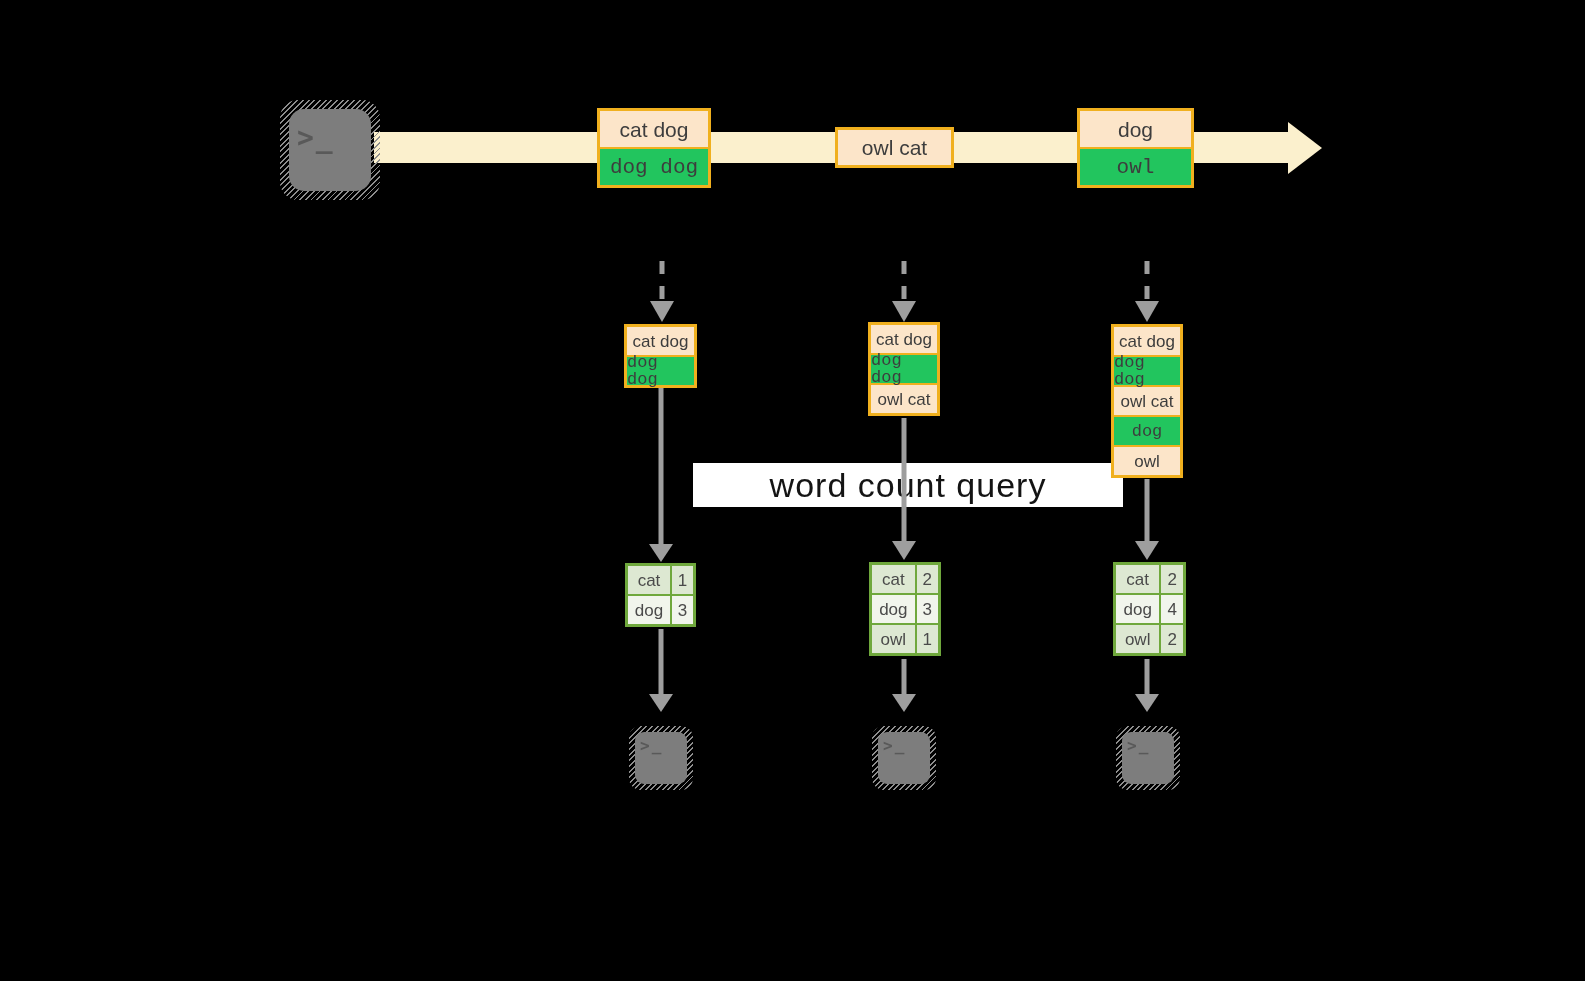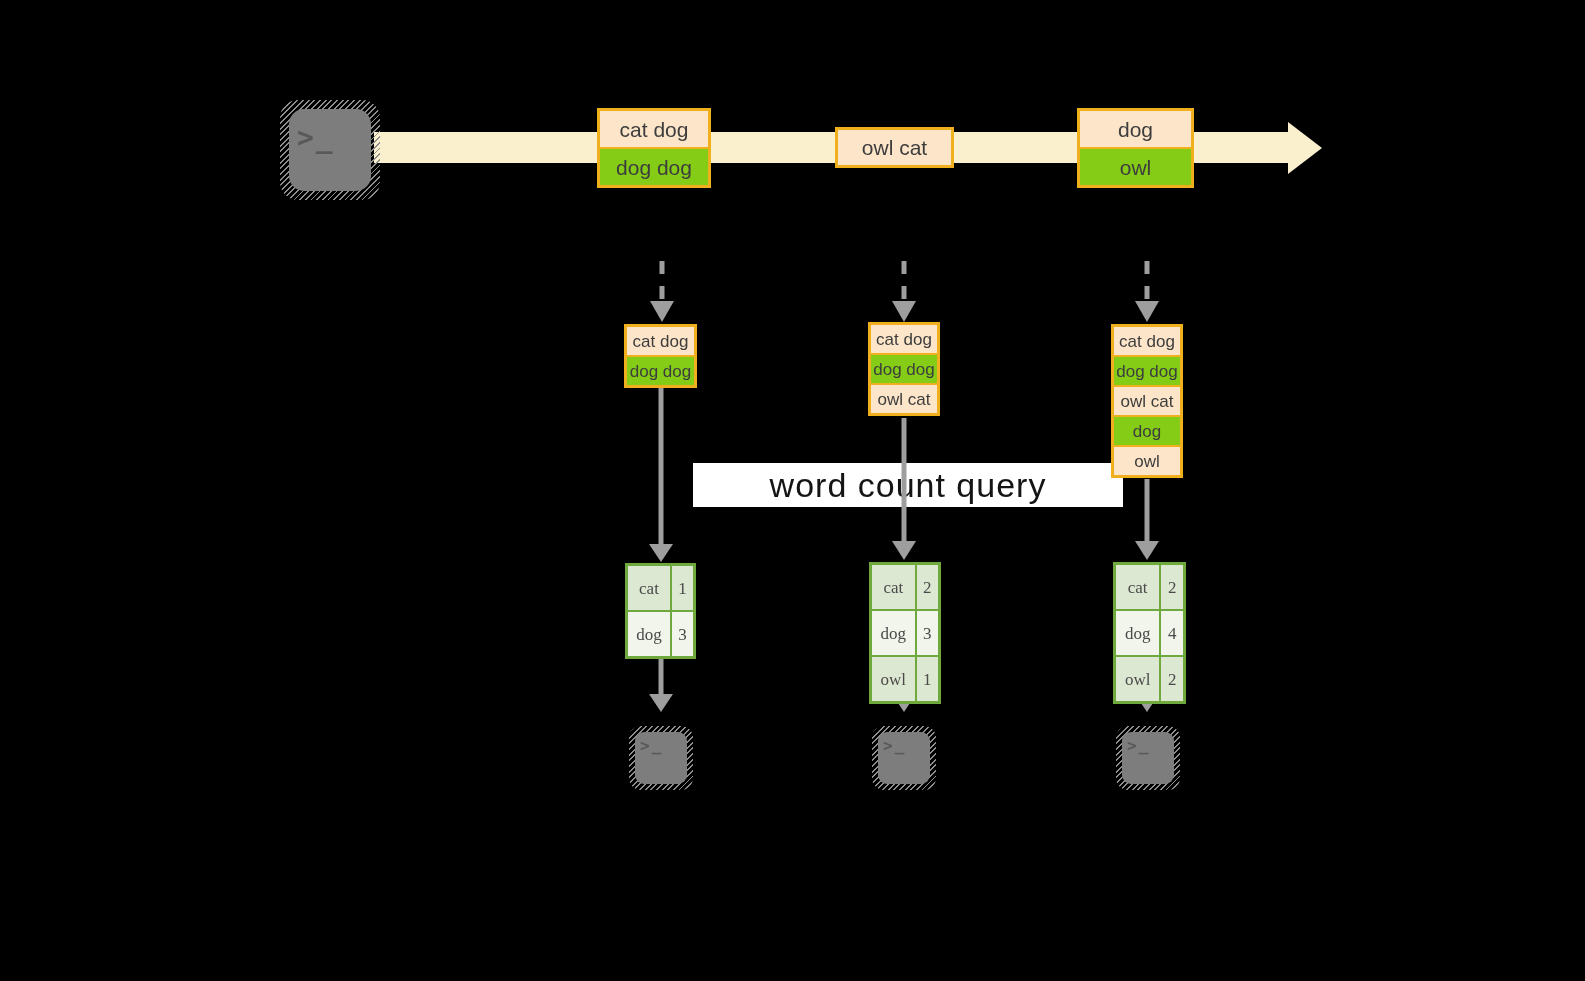--- a/index.html
+++ b/index.html
@@ -12,27 +12,27 @@
 
   
   .obox{box-sizing:border-box;border:3px solid #f0b01e;background:#f0b01e;
         display:flex;flex-direction:column;gap:2px;}
   .orow{display:flex;align-items:center;justify-content:center;
         color:#3d3d3d;line-height:1;}
   .srow{height:36px;font-size:21px;}
   .srow1{height:35px;font-size:21px;}
   .mrow{height:28px;font-size:17px;}
   .peach{background:#fce5c9;}
-  .cream{background:#84cc16;}
+  .cream{background:#22c55e;font-family:Liberation Mono, monospace;}
 
   
   .gtable{box-sizing:border-box;border:3px solid #6fa83c;background:#6fa83c;
           display:grid;grid-template-columns:2fr 1fr;gap:2px;}
   .gcell{display:flex;align-items:center;justify-content:center;
-         font-size:17px;color:#4a4a4a;line-height:1;height:44px;font-family:Liberation Serif, serif;}
+         font-size:17px;color:#4a4a4a;line-height:1;height:28px;}
   .g-dark{background:#dde8d2;}
   .g-light{background:#f1f5ec;}
 
   
   .querybox{background:#ffffff;display:flex;align-items:center;justify-content:center;}
   .querytext{font-size:34px;color:#141414;letter-spacing:1px;}
 
   
   .term{background:repeating-linear-gradient(135deg,#8e8e8e 0,#8e8e8e 1.3px,rgba(0,0,0,0) 1.3px,rgba(0,0,0,0) 4px);}
   .term-big{border-radius:18px;}

